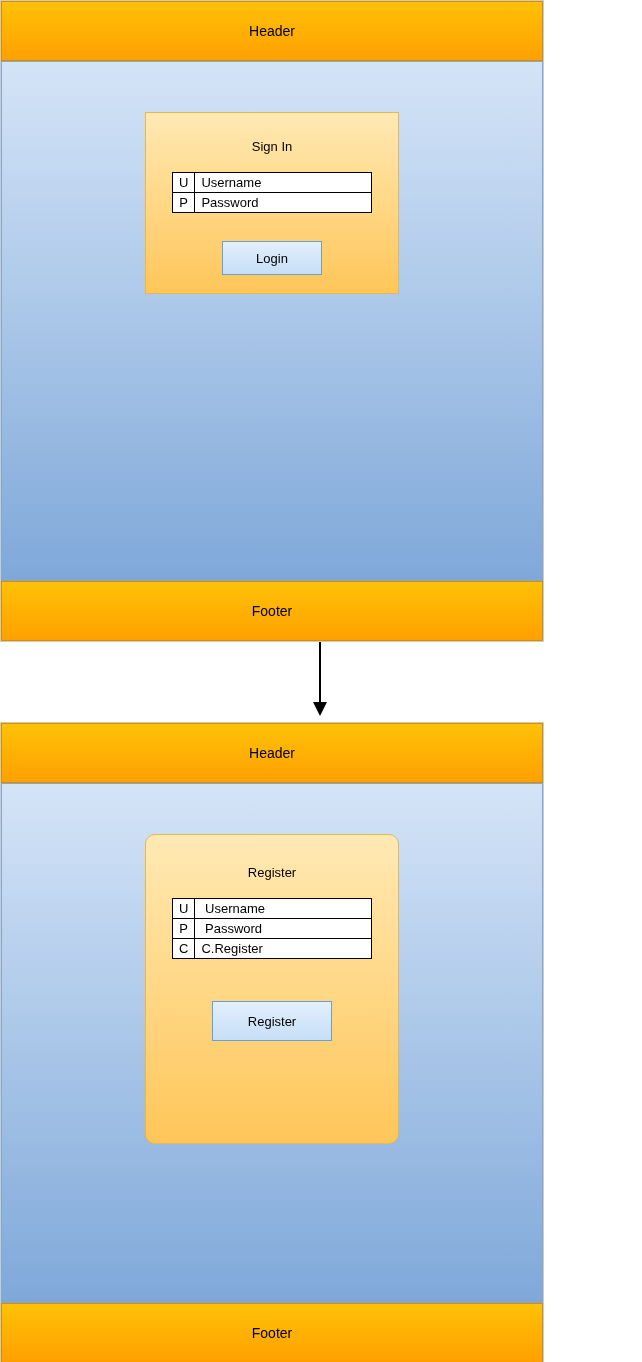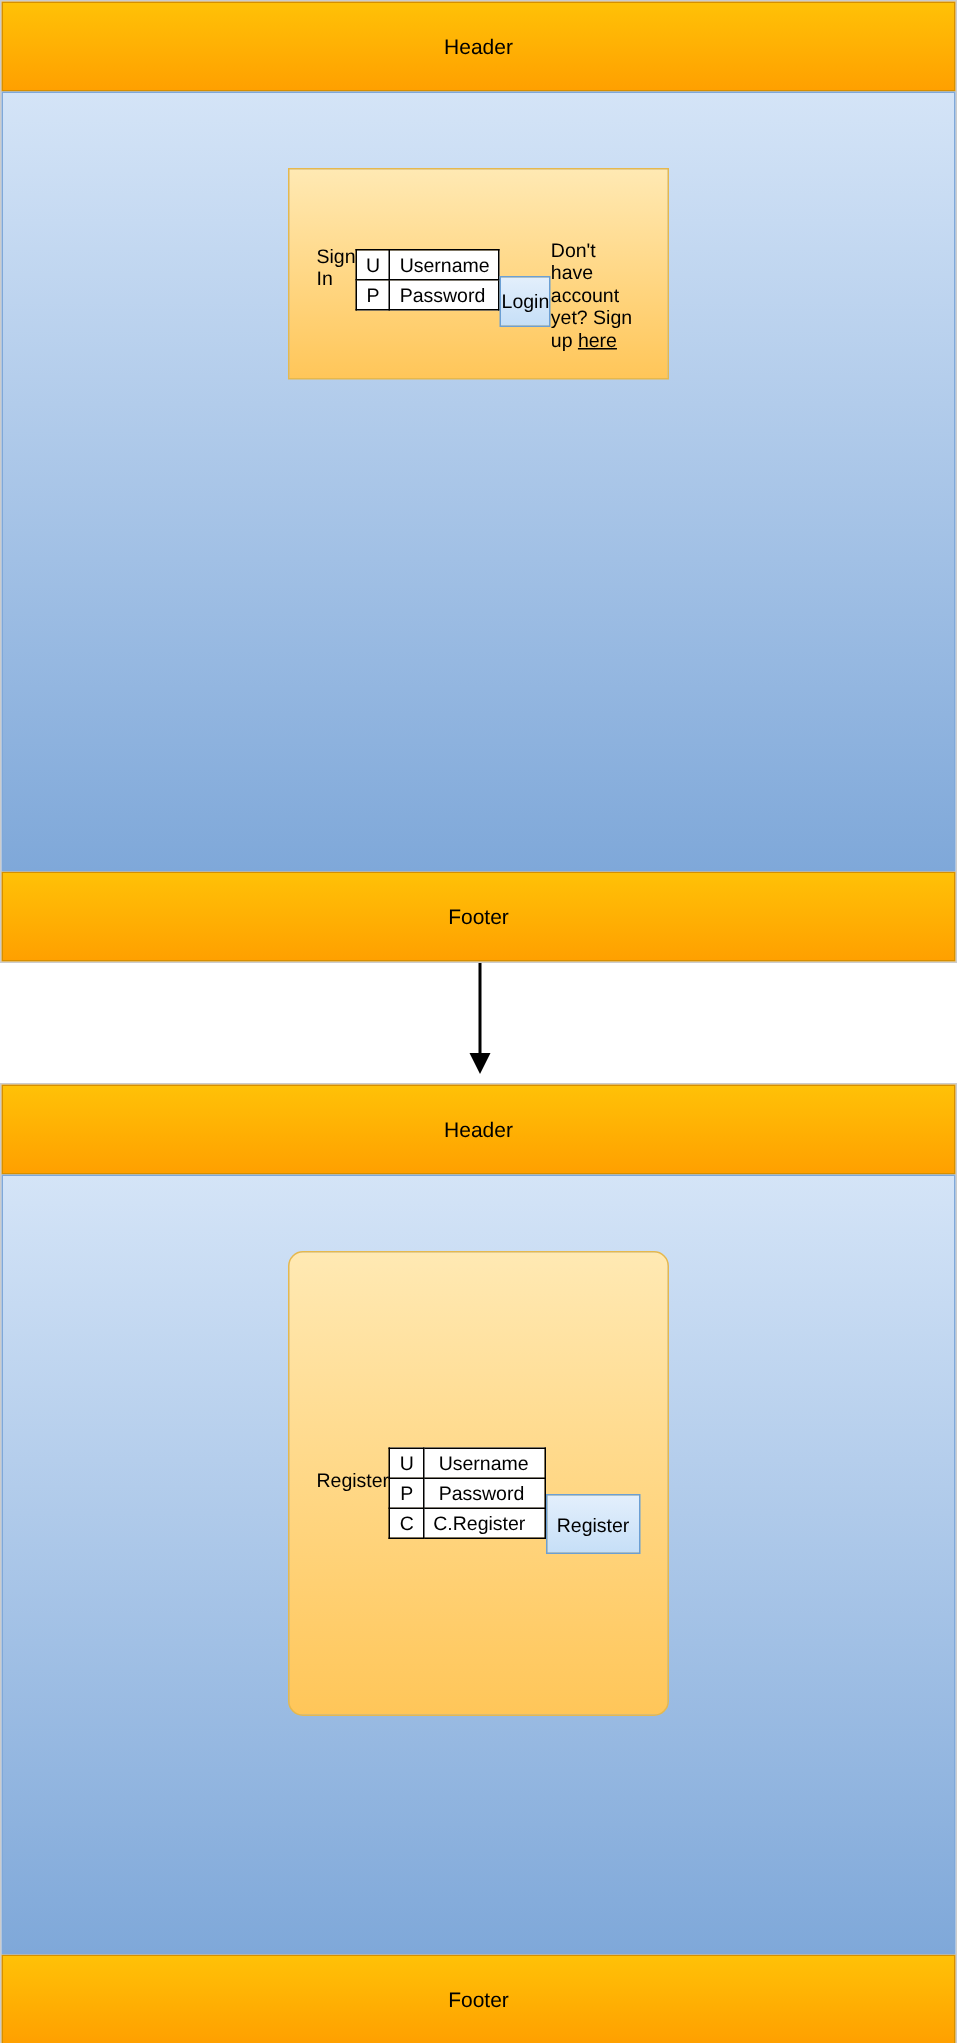--- a/index.html
+++ b/index.html
@@ -8,21 +8,21 @@
       padding: 0;
     }
     body {
       font-family: Arial, sans-serif;
       font-size: 13px;
       color: #000;
       background: #fff;
       width: 642px;
     }
     .screen {
-      width: 638px;
+      width: 544px;
       border: 1px solid #ccc;
     }
     .header, .footer {
       height: 60px;
       background: linear-gradient(to bottom, #ffc107 0%, #ffa000 100%);
       border: 1px solid #d68f00;
       display: flex;
       align-items: center;
       justify-content: center;
       font-size: 14px;
@@ -39,21 +39,21 @@
     }
     .body-area.register-body {
       height: 520px;
     }
     .panel {
       background: linear-gradient(to bottom, #ffe9b3 0%, #ffc659 100%);
       border: 1px solid #e6b84d;
       width: 254px;
       padding: 26px 18px 18px 18px;
       display: flex;
-      flex-direction: row;
+      flex-direction: column;
       align-items: center;
     }
     .panel.register-panel {
       width: 254px;
       height: 310px;
       padding-top: 30px;
       border-radius: 10px;
     }
     .panel-title {
       font-size: 13px;
@@ -139,23 +139,20 @@
           <td class="icon-cell">U</td>
           <td>Username</td>
         </tr>
         <tr>
           <td class="icon-cell">P</td>
           <td>Password</td>
         </tr>
       </tbody>
         </table>
       <button class="action-button">Login</button>
-      <div class="signup-text">
-        <span>Don't have account yet? Sign up </span><span class="link">here</span>
-      </div>
     </div>
   </div>
   <div class="footer">
     <span>Footer</span>
   </div>
 </div>
 
 <div class="arrow-wrap">
   <div class="arrow-line"></div>
   <div class="arrow-head"></div>

